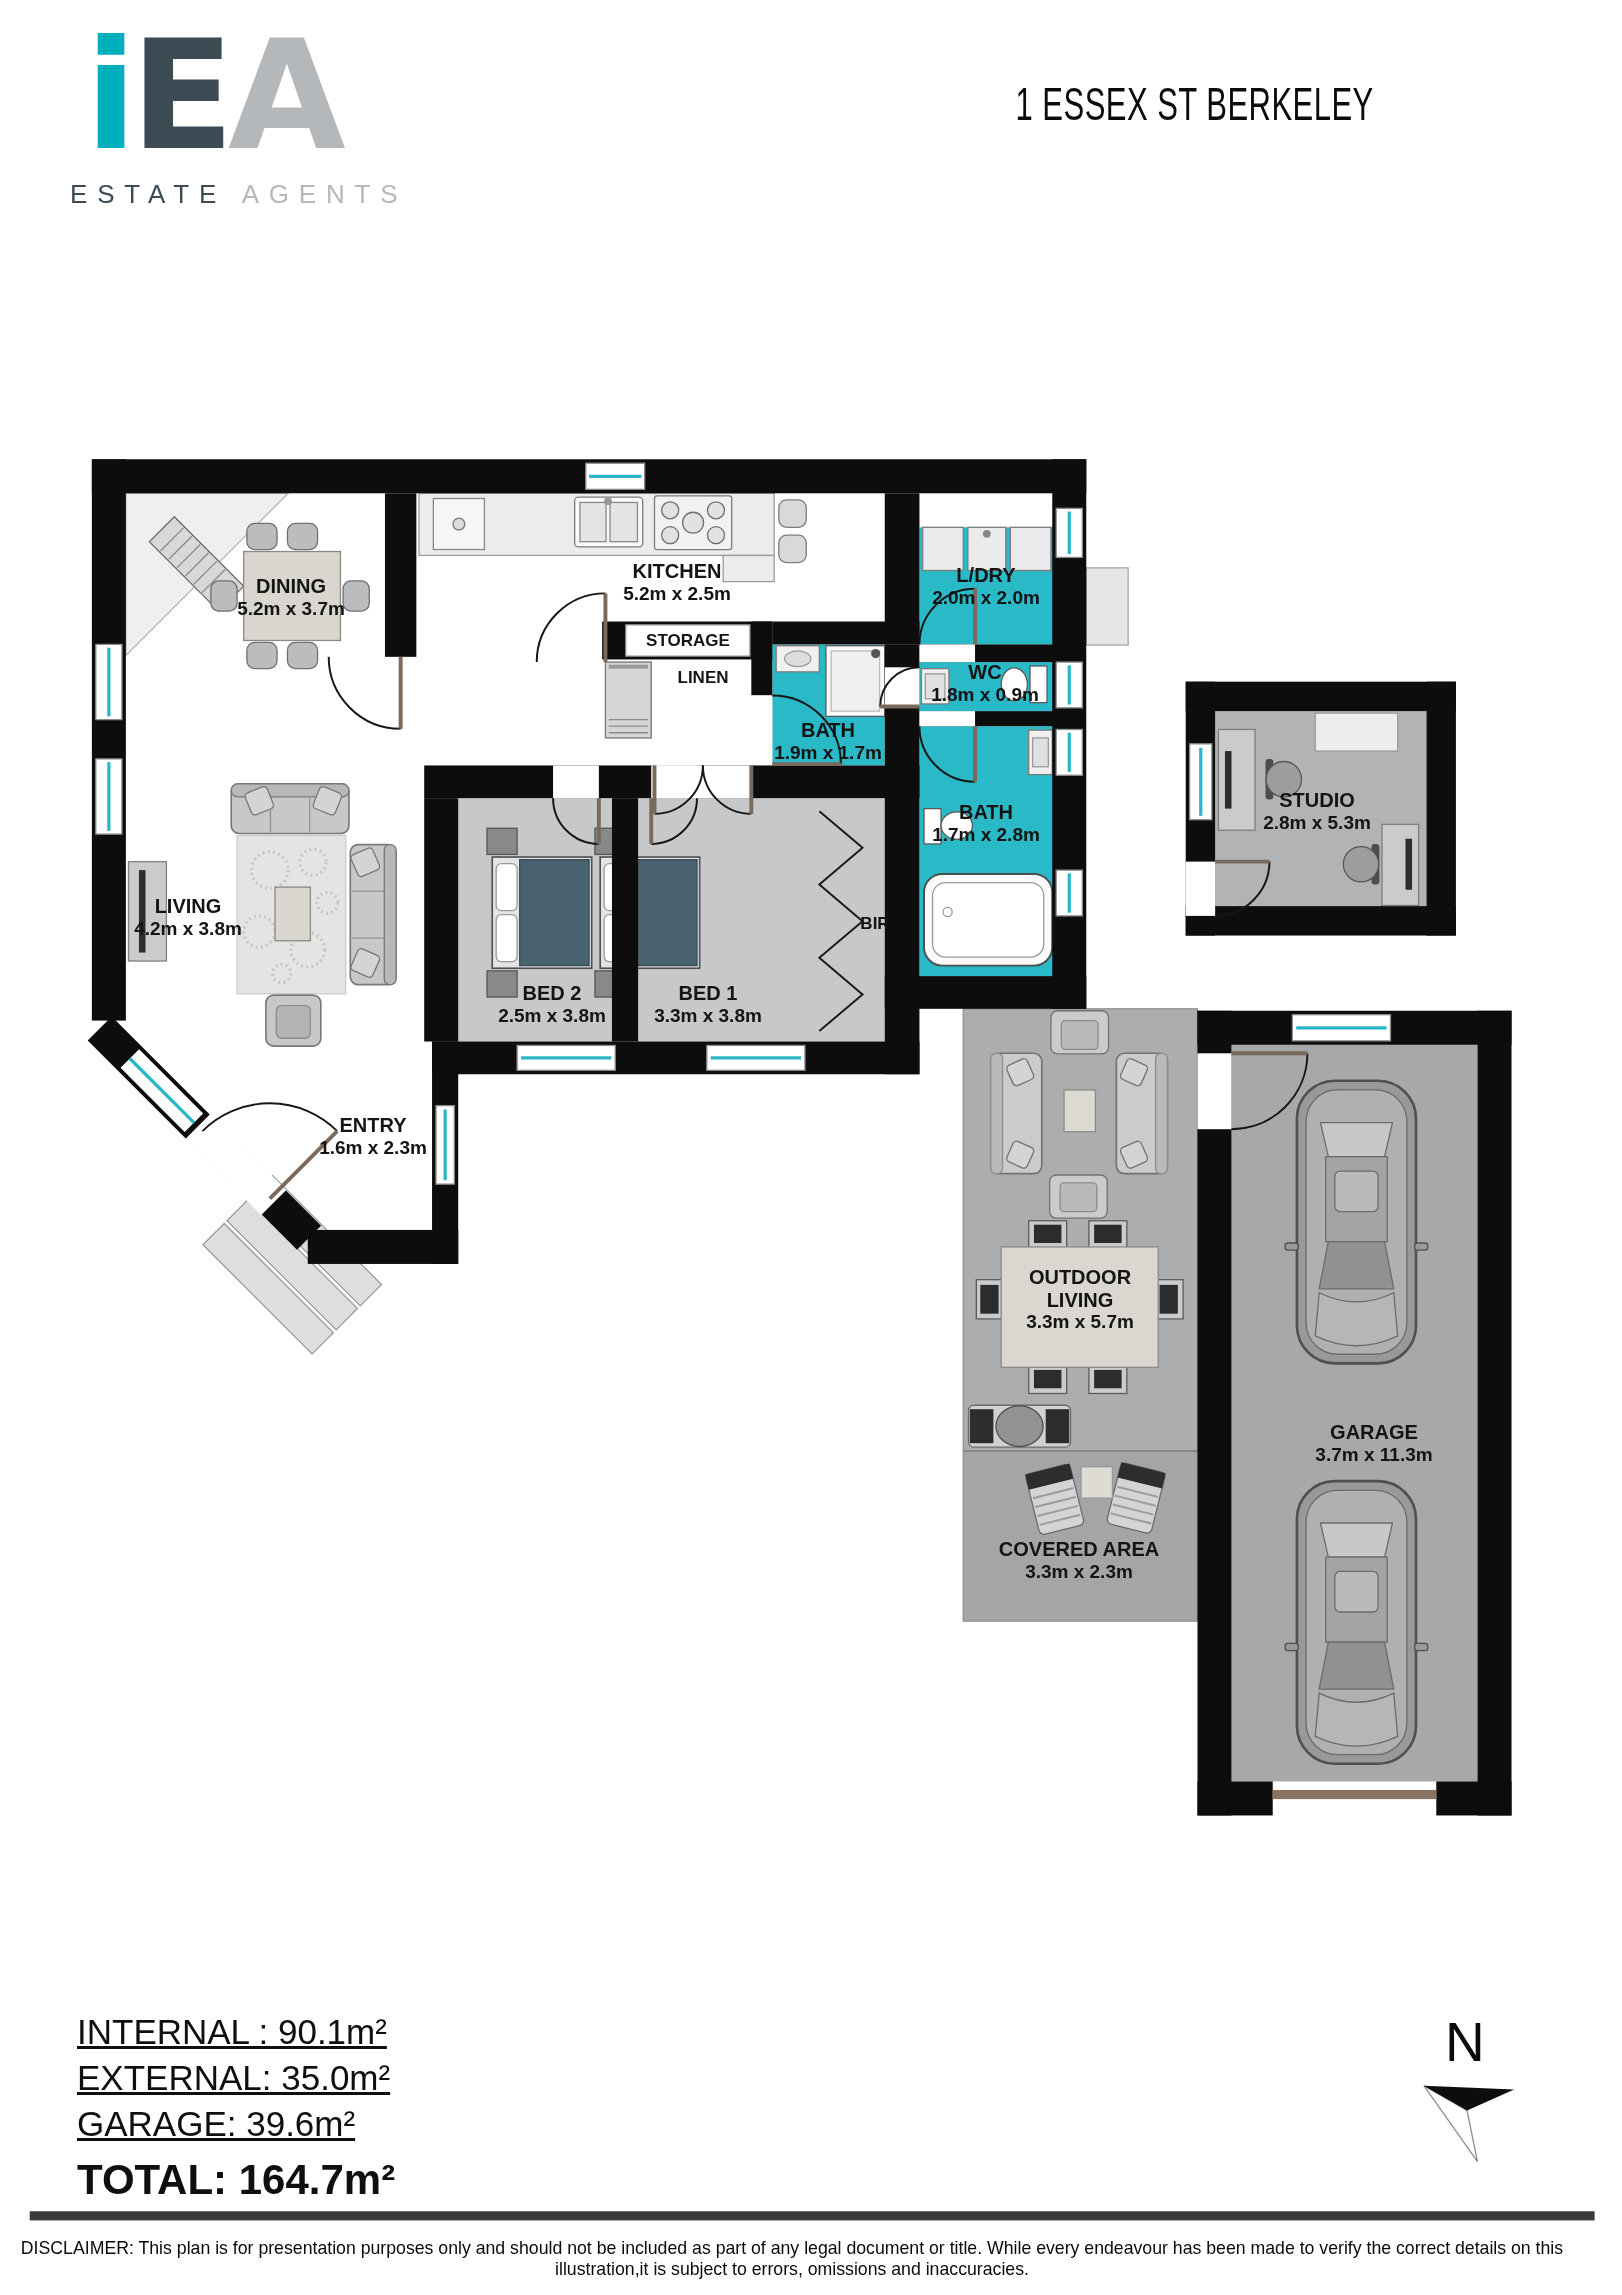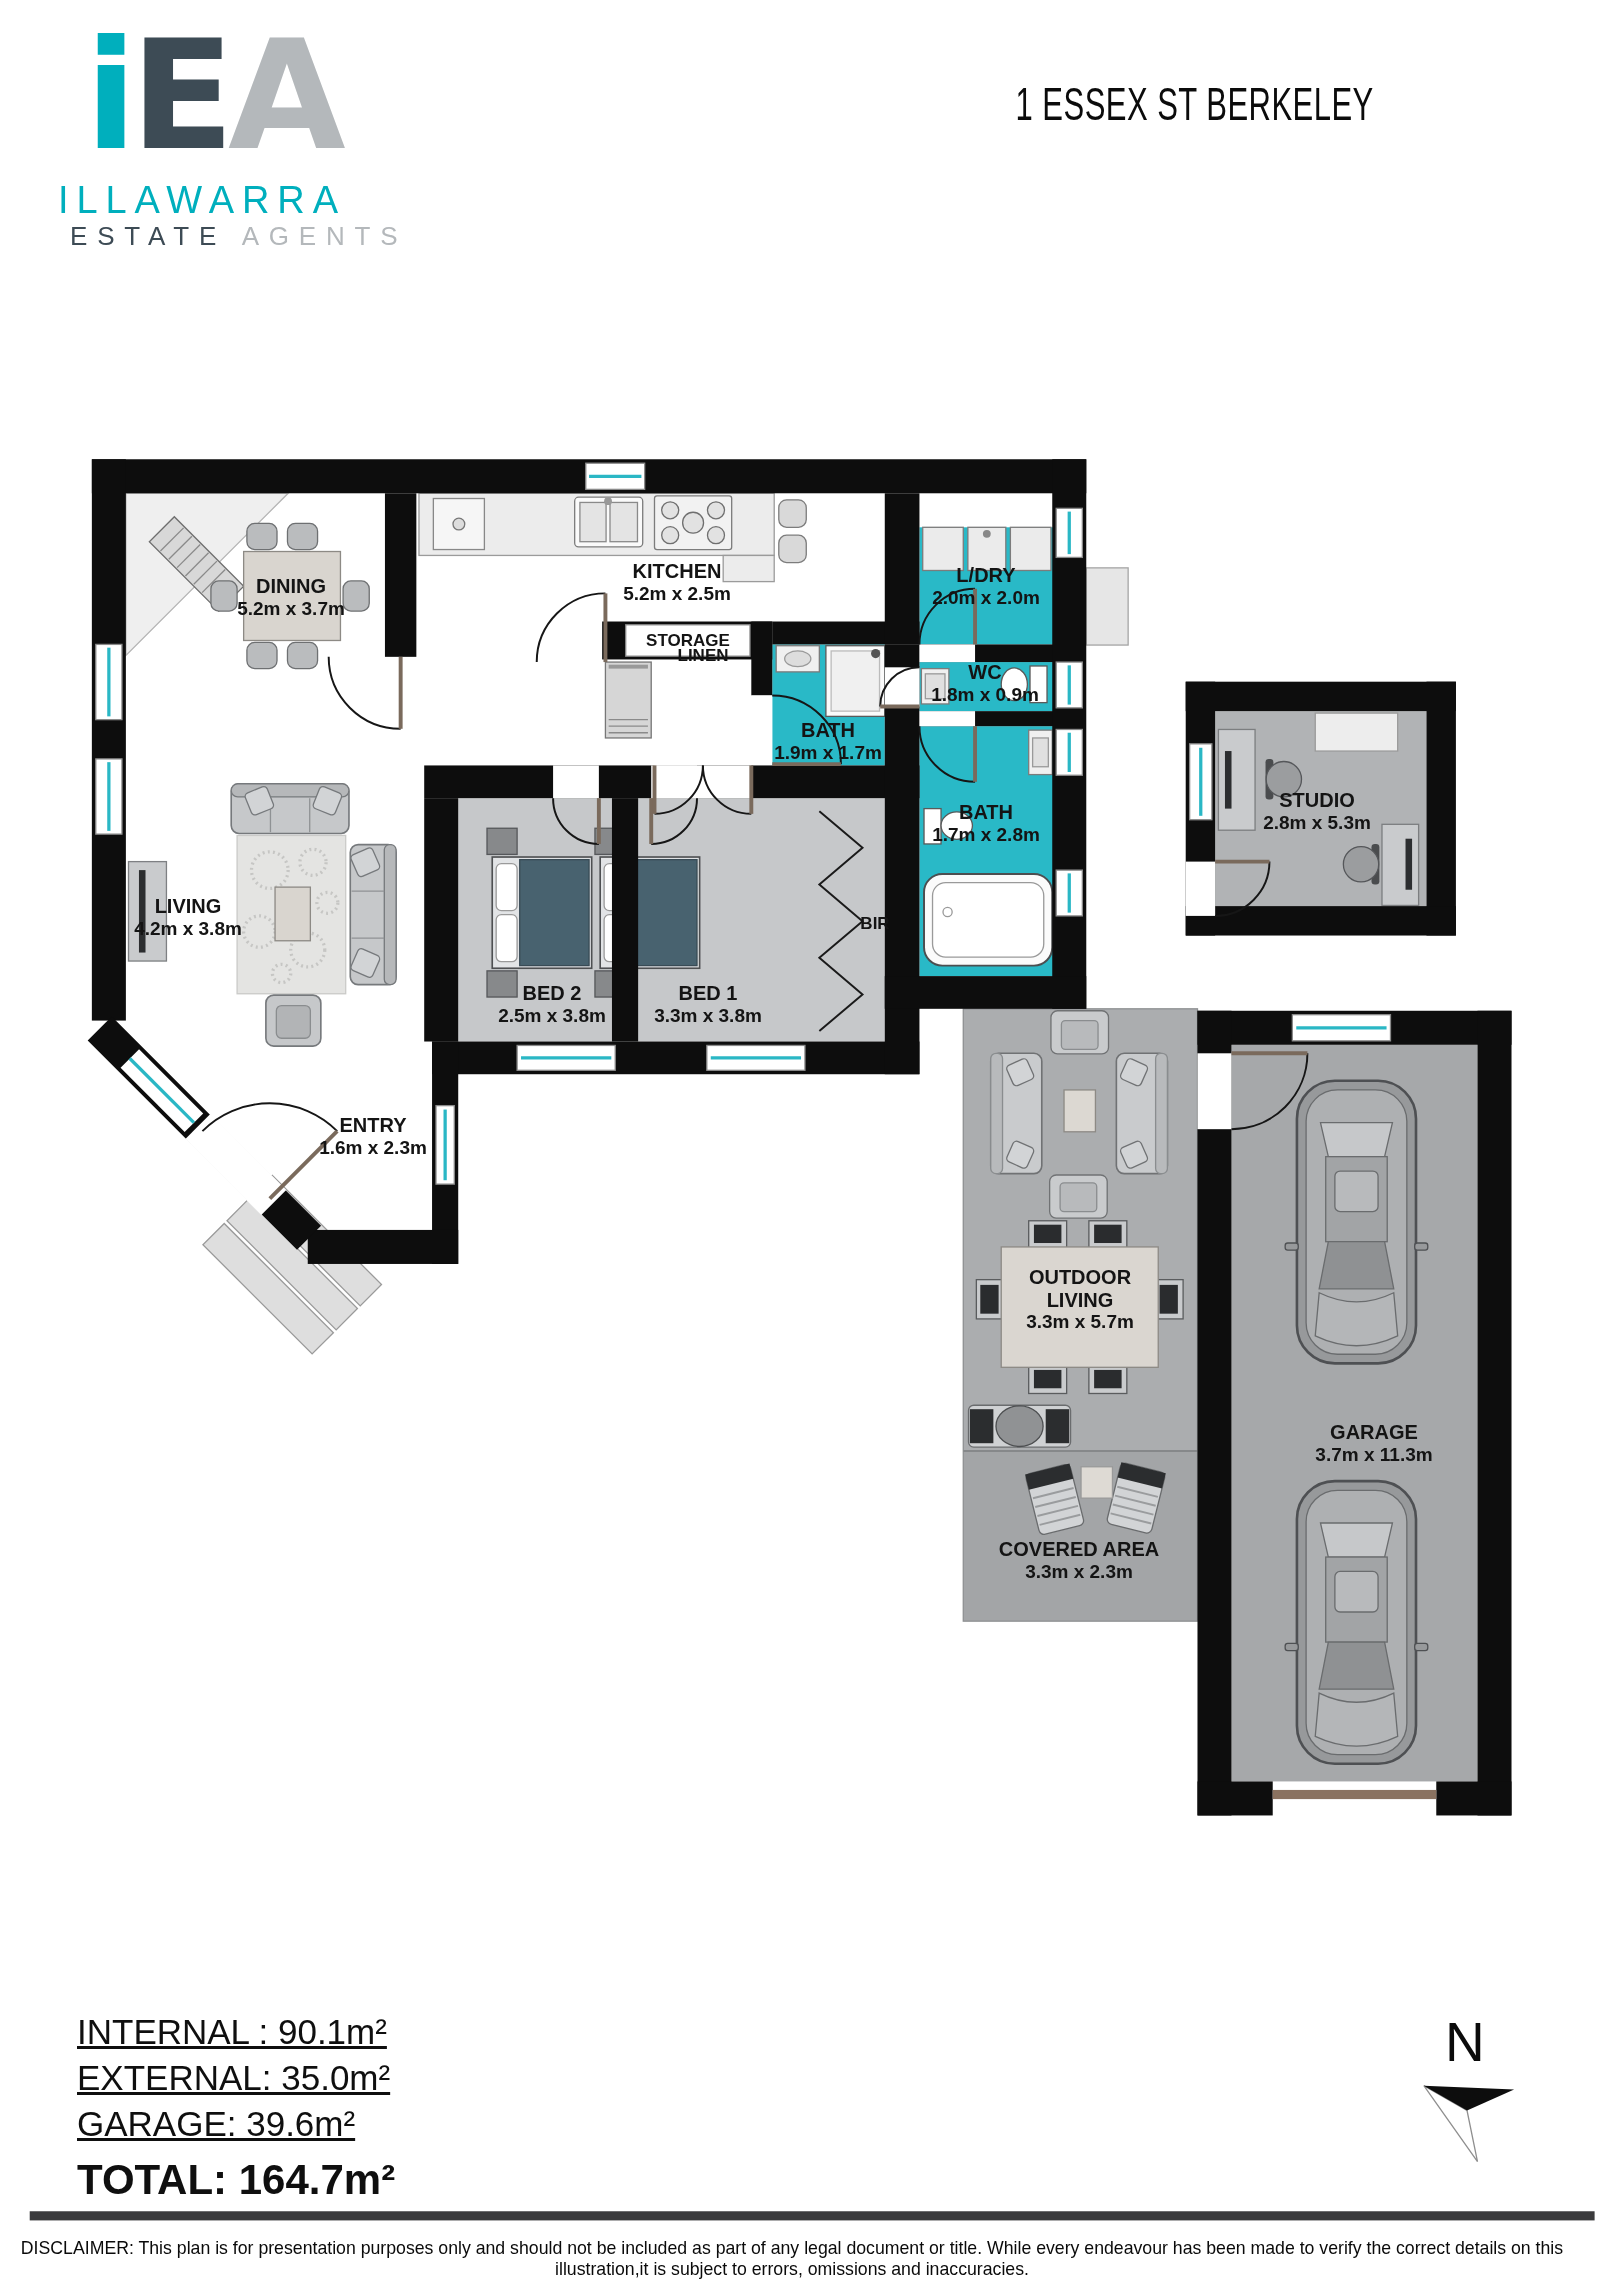--- a/index.html
+++ b/index.html
@@ -43,21 +43,20 @@
   .compass-n{left:1445px;top:2010px;font-size:55px;color:#0b0b0b;}
   .disclaimer{
     left:0;top:2238px;width:1584px;text-align:center;font-size:17.7px;color:#0a0a0a;
   }
 </style>
 </head>
 <body>
 
 <div class="abs logo">
   <div class="logo-mark"><span class="li">i</span><span class="le">E</span><span class="la">A</span></div>
-  <div class="logo-line1">ILLAWARRA</div>
   <div class="logo-line2"><span class="l2a">ESTATE</span> <span class="l2b">AGENTS</span></div>
 </div>
 <div class="abs title">1 ESSEX ST BERKELEY</div>
 
 <svg class="abs plan-svg" width="1623" height="2295" viewBox="0 0 2480 3508" xmlns="http://www.w3.org/2000/svg">
   <defs>
     <g id="car">
       <rect x="4" y="4" width="182" height="432" rx="58" fill="#97999b" stroke="#4e5053" stroke-width="4"></rect>
       <rect x="18" y="18" width="154" height="404" rx="48" fill="#aeb0b2" stroke="#6a6c6e" stroke-width="2"></rect>
       <path d="M 40,68 L 150,68 L 138,120 L 52,120 Z" fill="#c6c8ca" stroke="#6a6c6e" stroke-width="2"></path>
@@ -436,21 +435,21 @@
       <span class="nm">DINING</span>
       <span class="dm">5.2m x 3.7m</span>
     </div>
   <div class="rlabel" style="left:677px;top:582px">
       <span class="nm">KITCHEN</span>
       <span class="dm">5.2m x 2.5m</span>
     </div>
   <div class="rlabel small" style="left:688px;top:641px">
       <span class="nm">STORAGE</span>
     </div>
-  <div class="rlabel small" style="left:703px;top:656px">
+  <div class="rlabel small" style="left:703px;top:678px">
       <span class="nm">LINEN</span>
     </div>
   <div class="rlabel" style="left:986px;top:586px">
       <span class="nm">L/DRY</span>
       <span class="dm">2.0m x 2.0m</span>
     </div>
   <div class="rlabel" style="left:985px;top:683px">
       <span class="nm">WC</span>
       <span class="dm">1.8m x 0.9m</span>
     </div>

